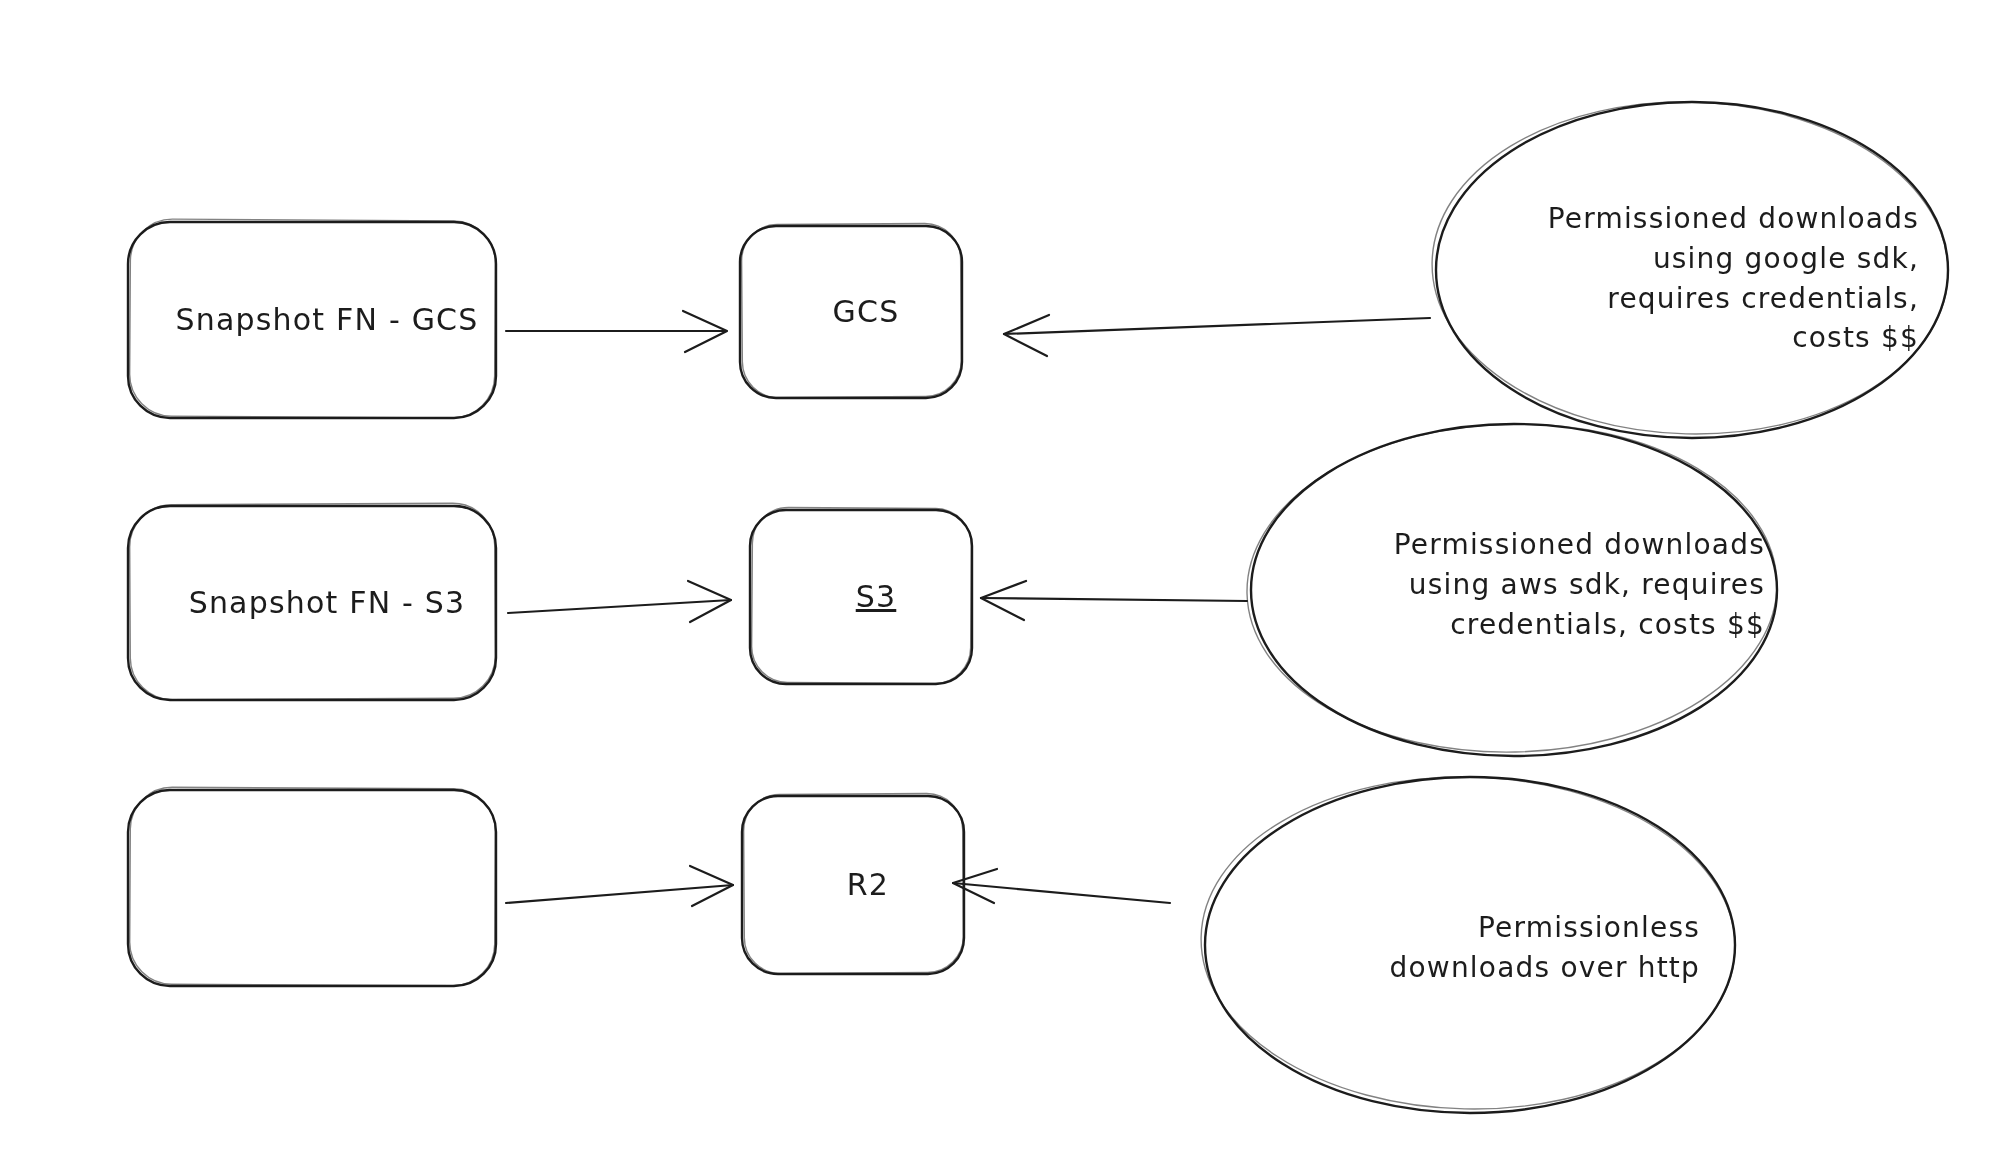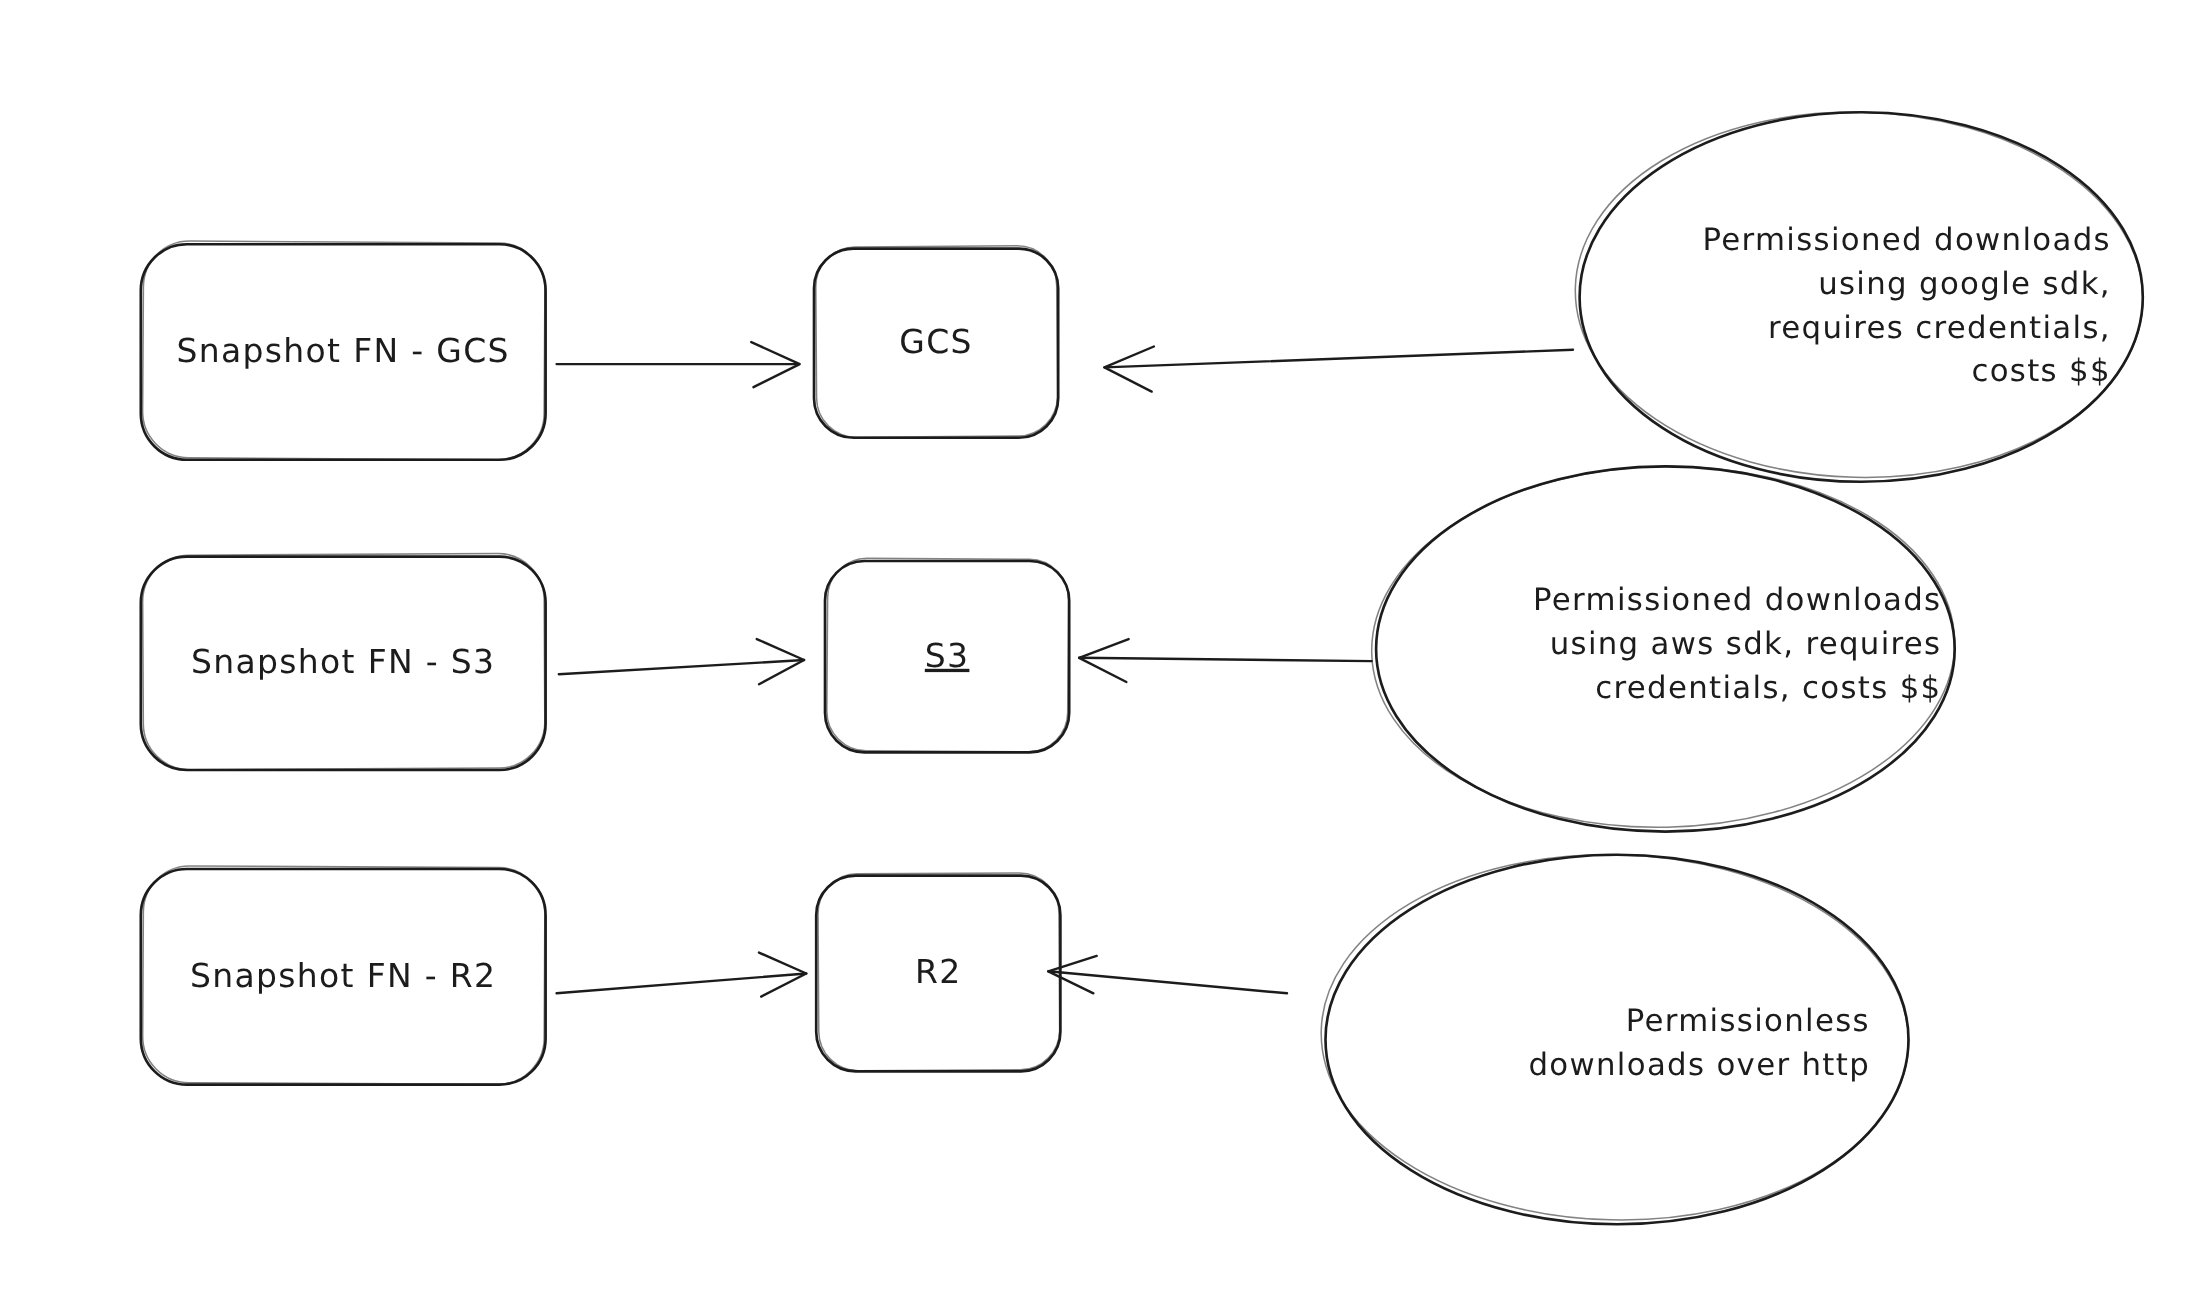--- a/index.html
+++ b/index.html
@@ -43,20 +43,21 @@
     position: absolute;
     transform: translate(-50%, -50%);
     text-align: right;
     white-space: pre-line;
     color: #1c1c1c;
     letter-spacing: 1.2px;
   }
   .node-label {
     font-size: 30px;
     line-height: 1.2;
+    margin-left: 15px;
   }
   .note-label {
     font-size: 28px;
     line-height: 1.42;
   }
 </style>
 </head>
 <body>
 
 <div id="canvas">
@@ -126,20 +127,19 @@
 costs $$</div>
 
   <div class="label node-label" style="left:312px; top:603px;">Snapshot FN - S3</div>
 
   <div class="label node-label" style="left:861px; top:597px;text-decoration:underline;">S3</div>
 
   <div class="label note-label" style="left:1510px; top:585px; width:510px;">Permissioned downloads
 using aws sdk, requires
 credentials, costs $$</div>
 
-  <div class="label node-label" style="left:312px; top:888px;">Snapshot FN - R2</div>
 
   <div class="label node-label" style="left:853px; top:885px;">R2</div>
 
   <div class="label note-label" style="left:1465px; top:948px; width:470px;">Permissionless
 downloads over http</div>
 
 </div>
 
 </body></html>

